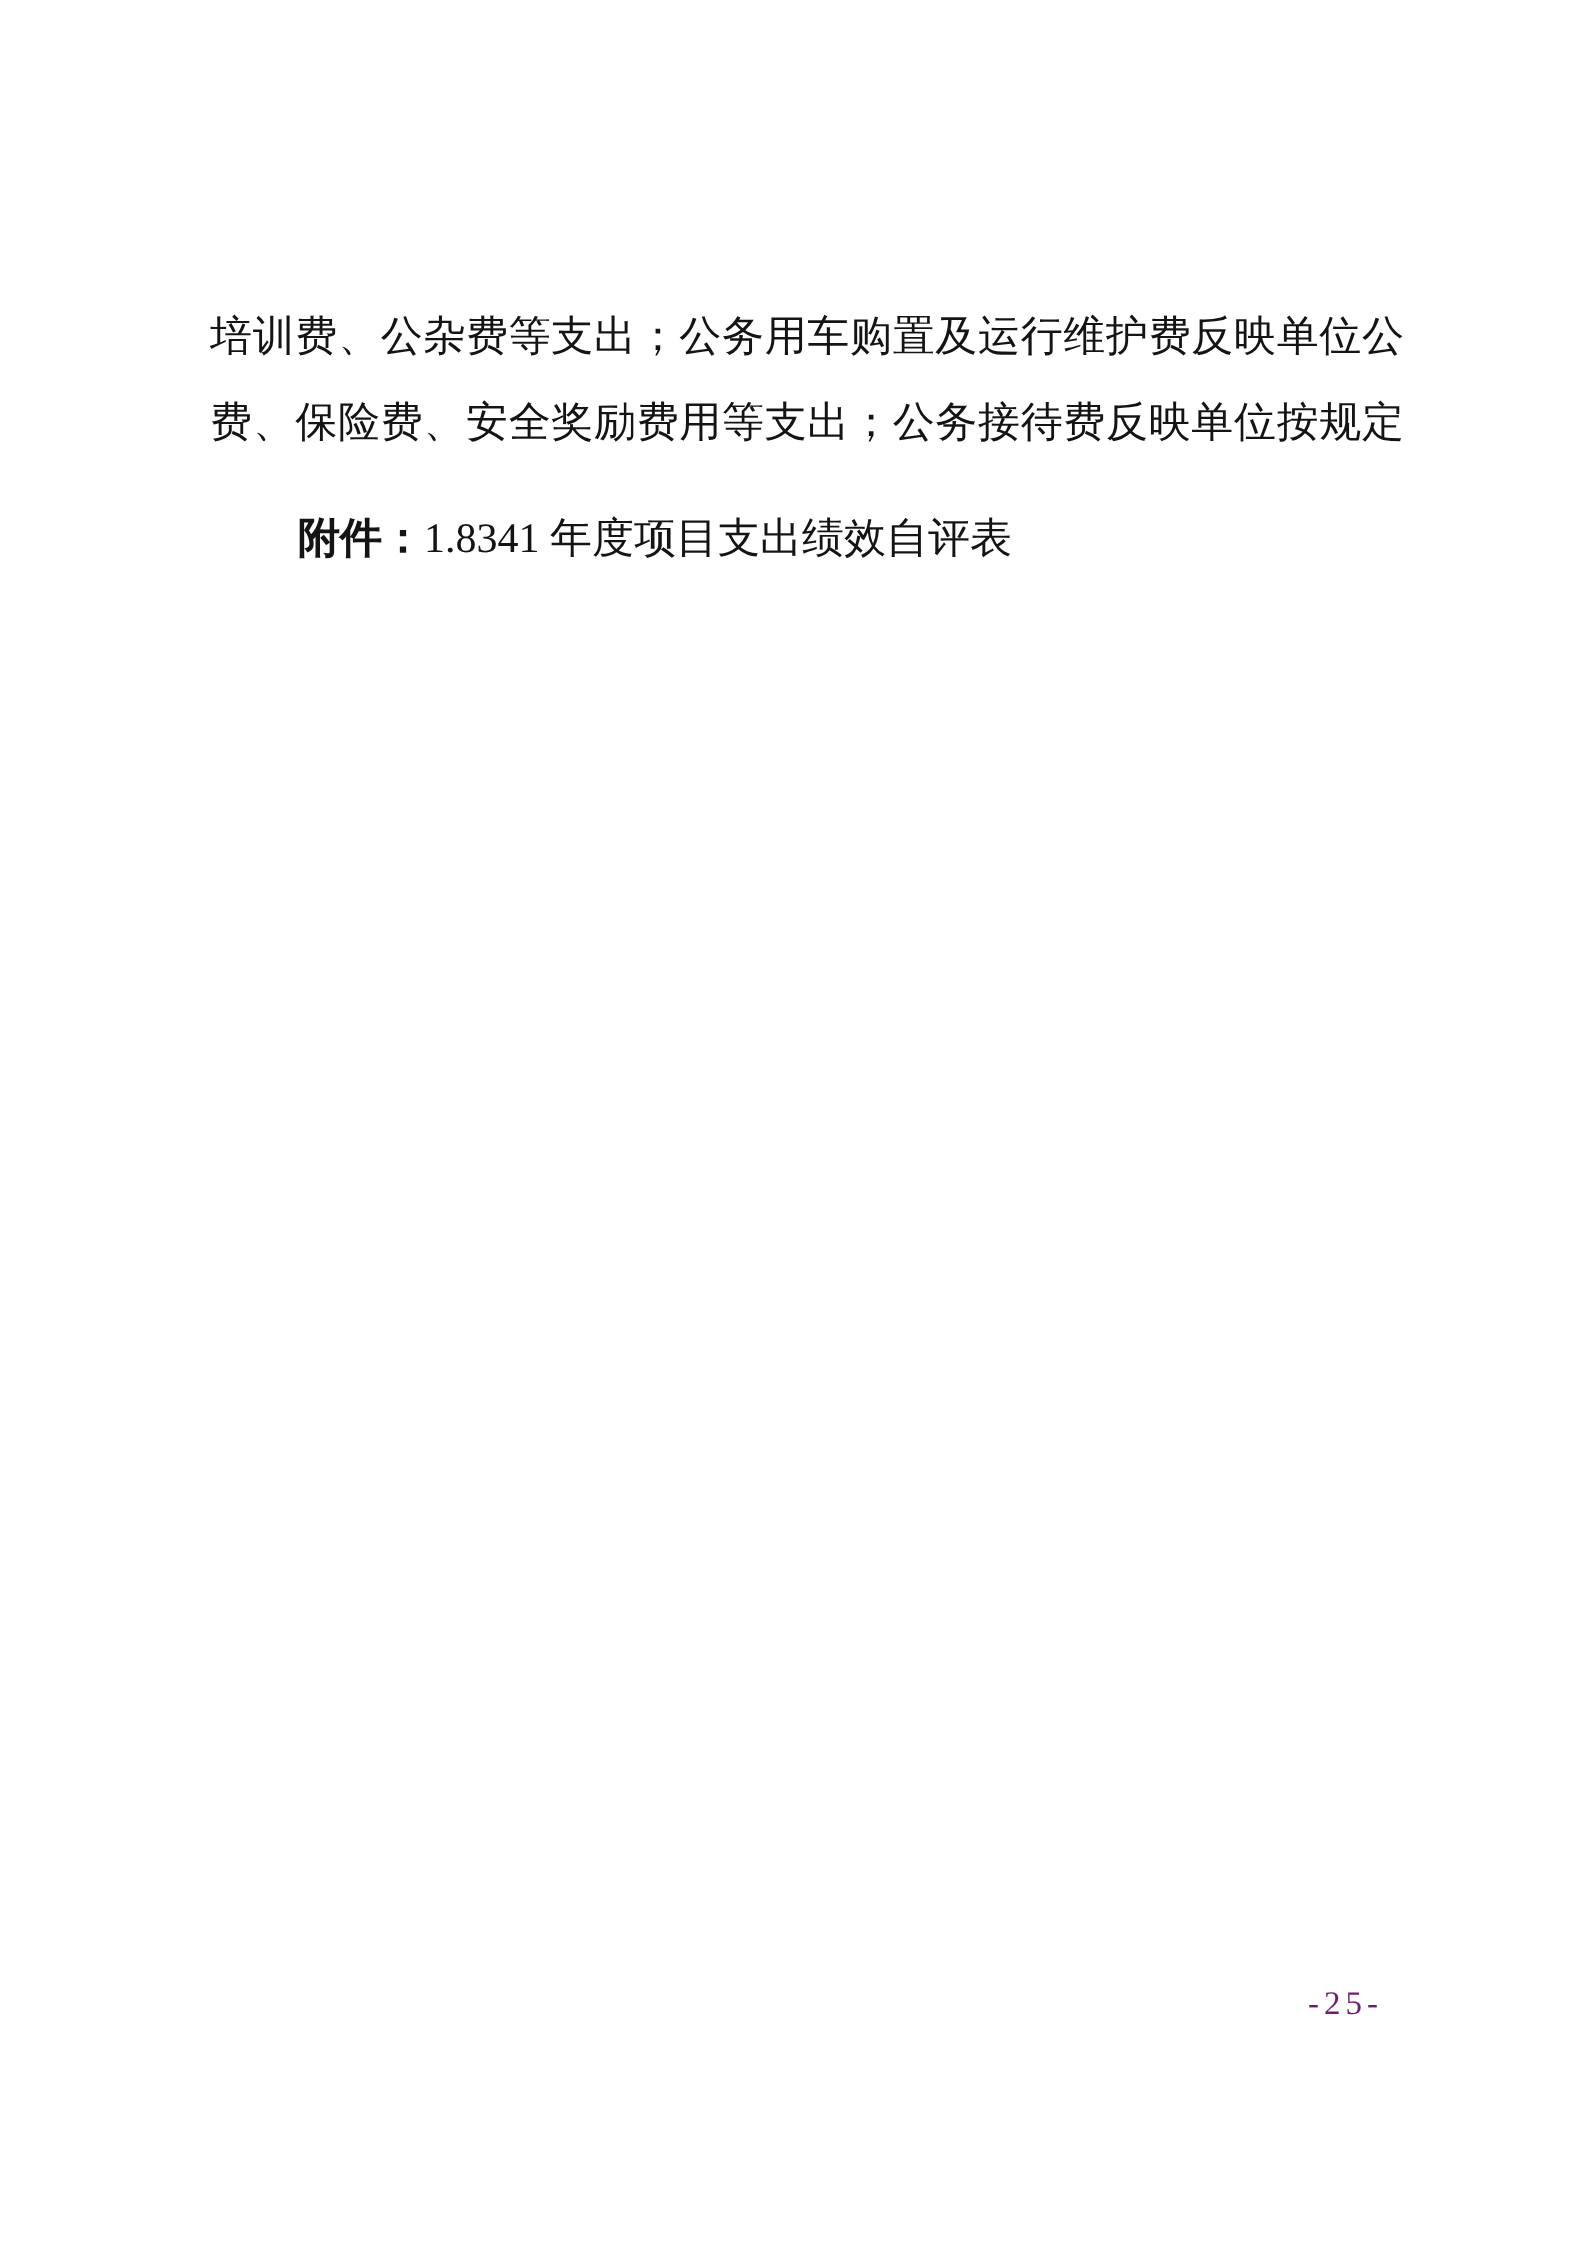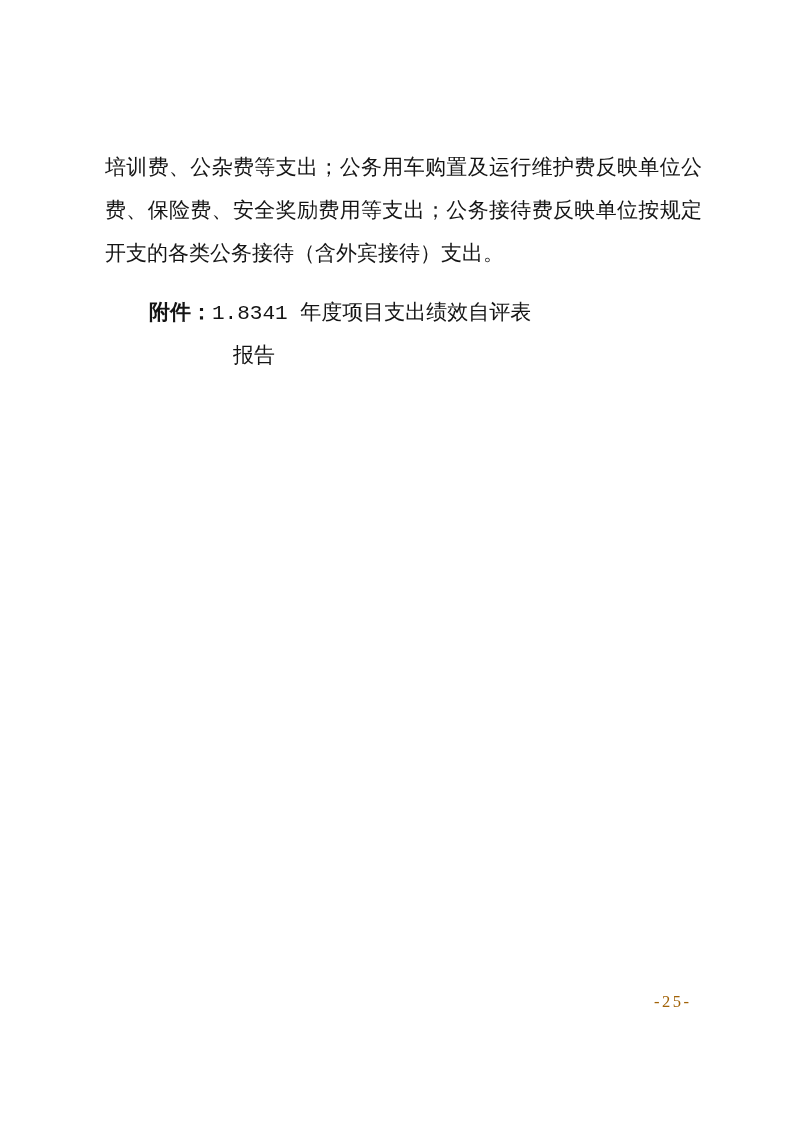--- a/index.html
+++ b/index.html
@@ -21,21 +21,20 @@
     left: 105px;
     top: 147px;
     width: 597px;
     font-size: 21px;
   }
   .line {
     height: 43.2px;
     line-height: 43.2px;
     text-align: justify;
     text-align-last: justify;
-    font-family: Liberation Mono, monospace;
   }
   .line.open {
     text-align-last: left;
   }
   .indent2 {
     text-indent: 45px;
   }
   .bold {
     font-weight: 700;
   }
@@ -48,41 +47,39 @@
   }
   .pl-44  { padding-left: 44px; }
   .pl-100 { padding-left: 100px; }
   .pl-128 { padding-left: 128px; }
   .page-number {
     position: absolute;
     left: 654px;
     top: 992px;
     font-size: 16.5px;
     letter-spacing: 2.5px;
-    color: #a16207;
+    color: #701a75;
   }
 </style>
 </head>
 <body>
 
 <div class="page">
 
   <div class="doc-text">
 
     <div>
       <div class="line">培训费、公杂费等支出；公务用车购置及运行维护费反映单位公</div>
       <div class="line">费、保险费、安全奖励费用等支出；公务接待费反映单位按规定</div>
-      <div class="line open">开支的各类公务接待（含外宾接待）支出。</div>
     </div>
 
 
     <div class="attach-block">
       <div class="line pl-44">
         <span class="bold">附件：</span><span>1.8341 年度项目支出绩效自评表</span>
       </div>
-      <div class="line pl-128">报告</div>
     </div>
 
   </div>
 
   <div class="page-number">-25-</div>
 
 </div>
 
 </body></html>

